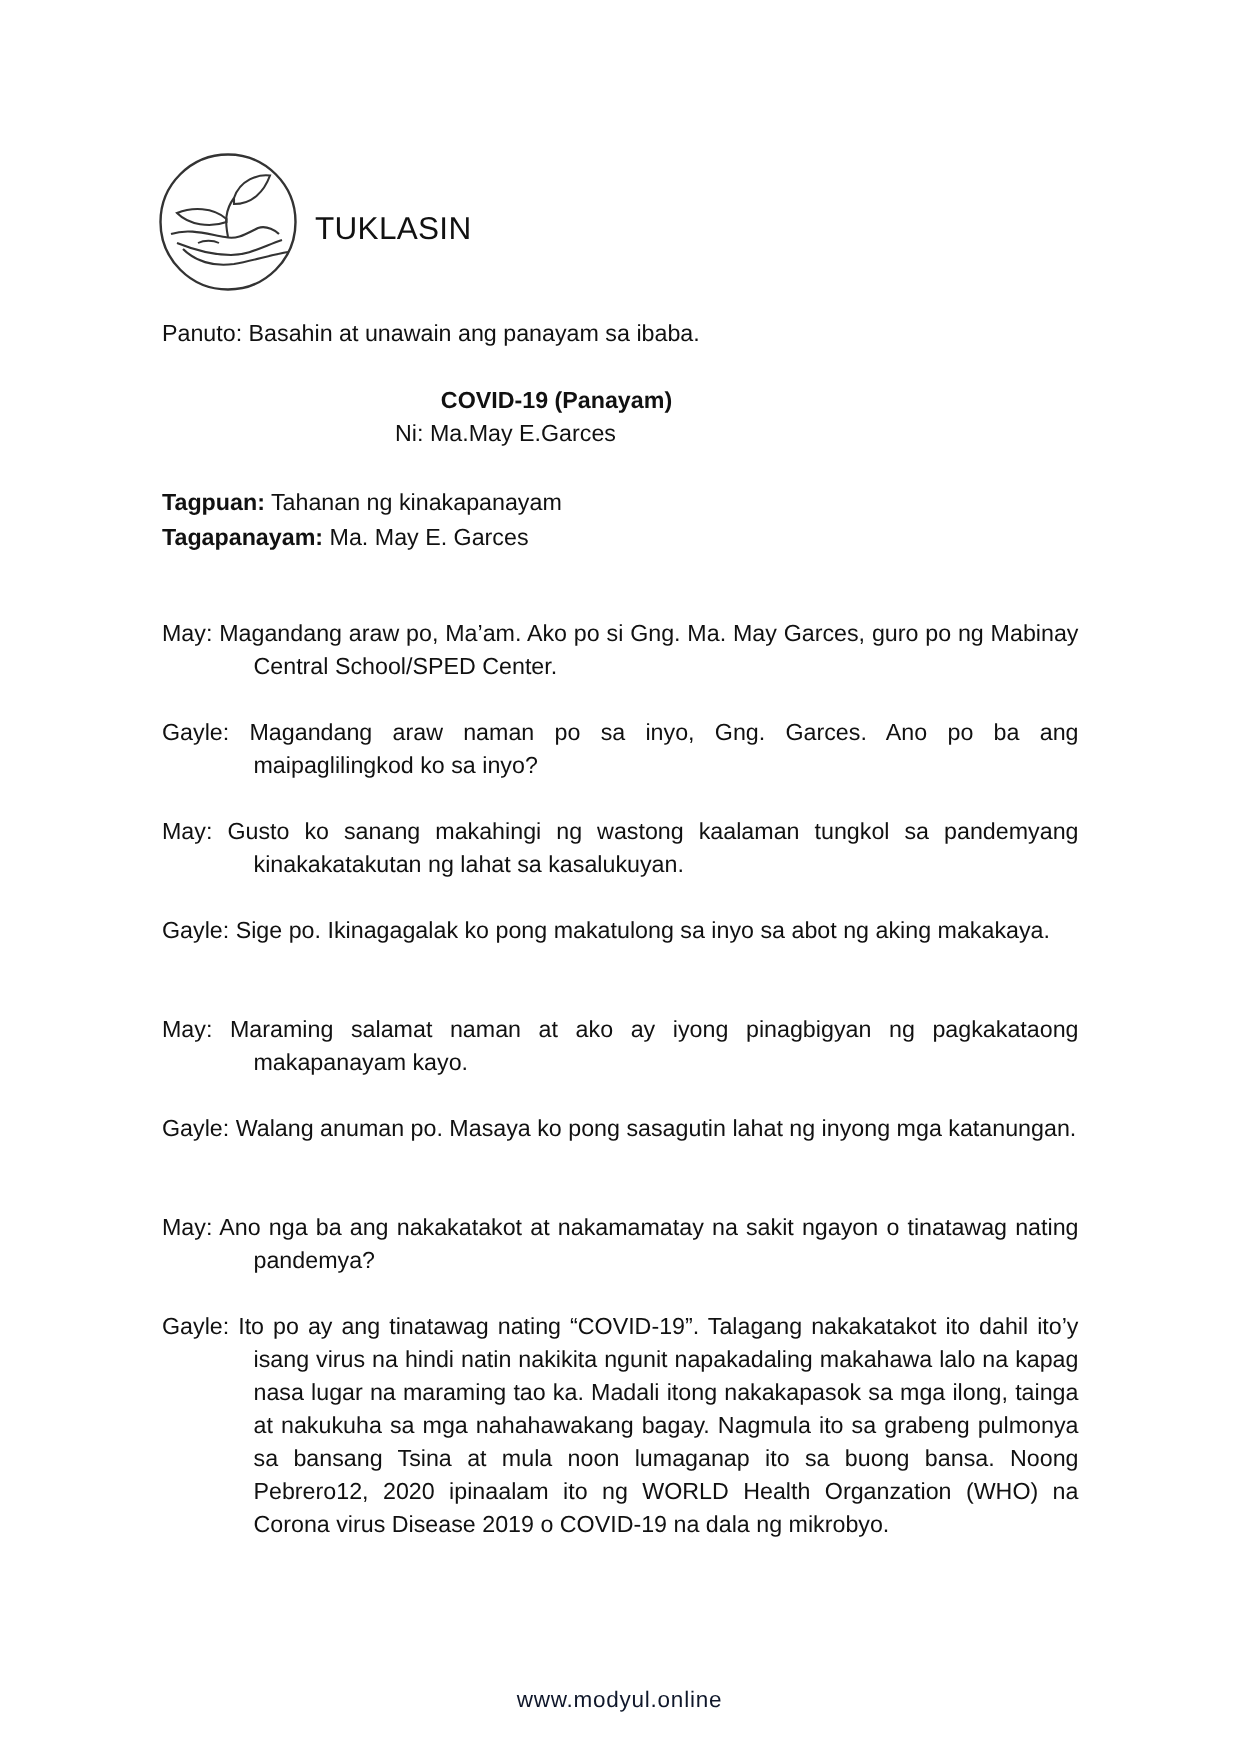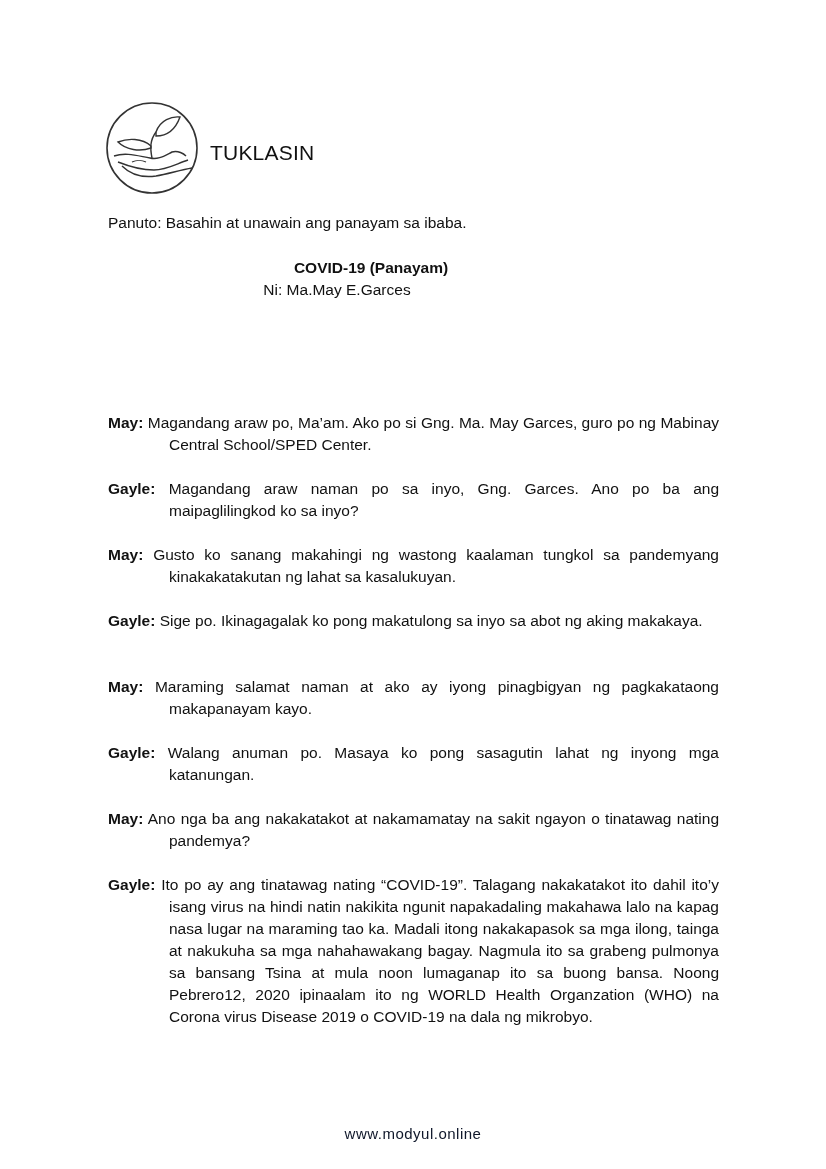--- a/index.html
+++ b/index.html
@@ -10,21 +10,21 @@
   .header { position: absolute; left: 104px; top: 100px; height: 96px; display: flex; align-items: center; }
   .logo { width: 96px; height: 96px; }
   .title { font-weight: normal; font-size: 21px; margin-left: 10px; letter-spacing: 0.2px; margin-top: 10px; }
   .instruction { position: absolute; left: 108px; top: 214px; }
   .doc-title { position: absolute; left: 0; width: 742px; top: 259px; text-align: center; font-weight: bold; }
   .doc-author { position: absolute; left: 0; width: 674px; top: 281px; text-align: center; }
   .meta { position: absolute; left: 108px; top: 325px; line-height: 22.5px; }
   .meta b { font-weight: bold; }
   .dialog { position: absolute; left: 108px; width: 611px; line-height: 22px; text-align: justify; }
   .dialog p { margin: 0; padding-left: 61px; text-indent: -61px; }
-  .speaker { font-weight: bold; }
+  .speaker { font-weight: normal; }
   .footer { position: absolute; left: 0; width: 826px; top: 1125px; text-align: center; color: #0f172a; font-size: 15px; letter-spacing: 0.5px; }
 </style>
 </head>
 <body>
 
 <div class="header">
   <svg class="logo" viewBox="0 0 96 96">
     <circle cx="48" cy="48" r="45" fill="none" stroke="#333" stroke-width="1.6"></circle>
     <path d="M48 58 C46 48 46 40 52 32" fill="none" stroke="#333" stroke-width="1.4"></path>
     <path d="M52 32 C56 20 68 16 76 17 C72 28 64 36 52 36 Z" fill="none" stroke="#333" stroke-width="1.4"></path>
@@ -36,20 +36,22 @@
   </svg>
   <div class="title">TUKLASIN</div>
 </div>
 
 <div class="instruction">Panuto: Basahin at unawain ang panayam sa ibaba.</div>
 
 <div class="doc-title">COVID-19 (Panayam)</div>
 <div class="doc-author">Ni: Ma.May E.Garces</div>
 
 <div class="meta">
+  <div><b>Tagpuan:</b><span> Tahanan ng kinakapanayam</span></div>
+  <div><b>Tagapanayam:</b><span> Ma. May E. Garces</span></div>
 </div>
 
 <div class="dialog" style="top:412px">
     <p><span class="speaker">May:</span><span> Magandang araw po, Ma’am. Ako po si Gng. Ma. May Garces, guro po ng Mabinay Central School/SPED Center.</span></p>
   </div>
 <div class="dialog" style="top:478px">
     <p><span class="speaker">Gayle:</span><span> Magandang araw naman po sa inyo, Gng. Garces. Ano po ba ang maipaglilingkod ko sa inyo?</span></p>
   </div>
 <div class="dialog" style="top:544px">
     <p><span class="speaker">May:</span><span> Gusto ko sanang makahingi ng wastong kaalaman tungkol sa pandemyang kinakakatakutan ng lahat sa kasalukuyan.</span></p>

